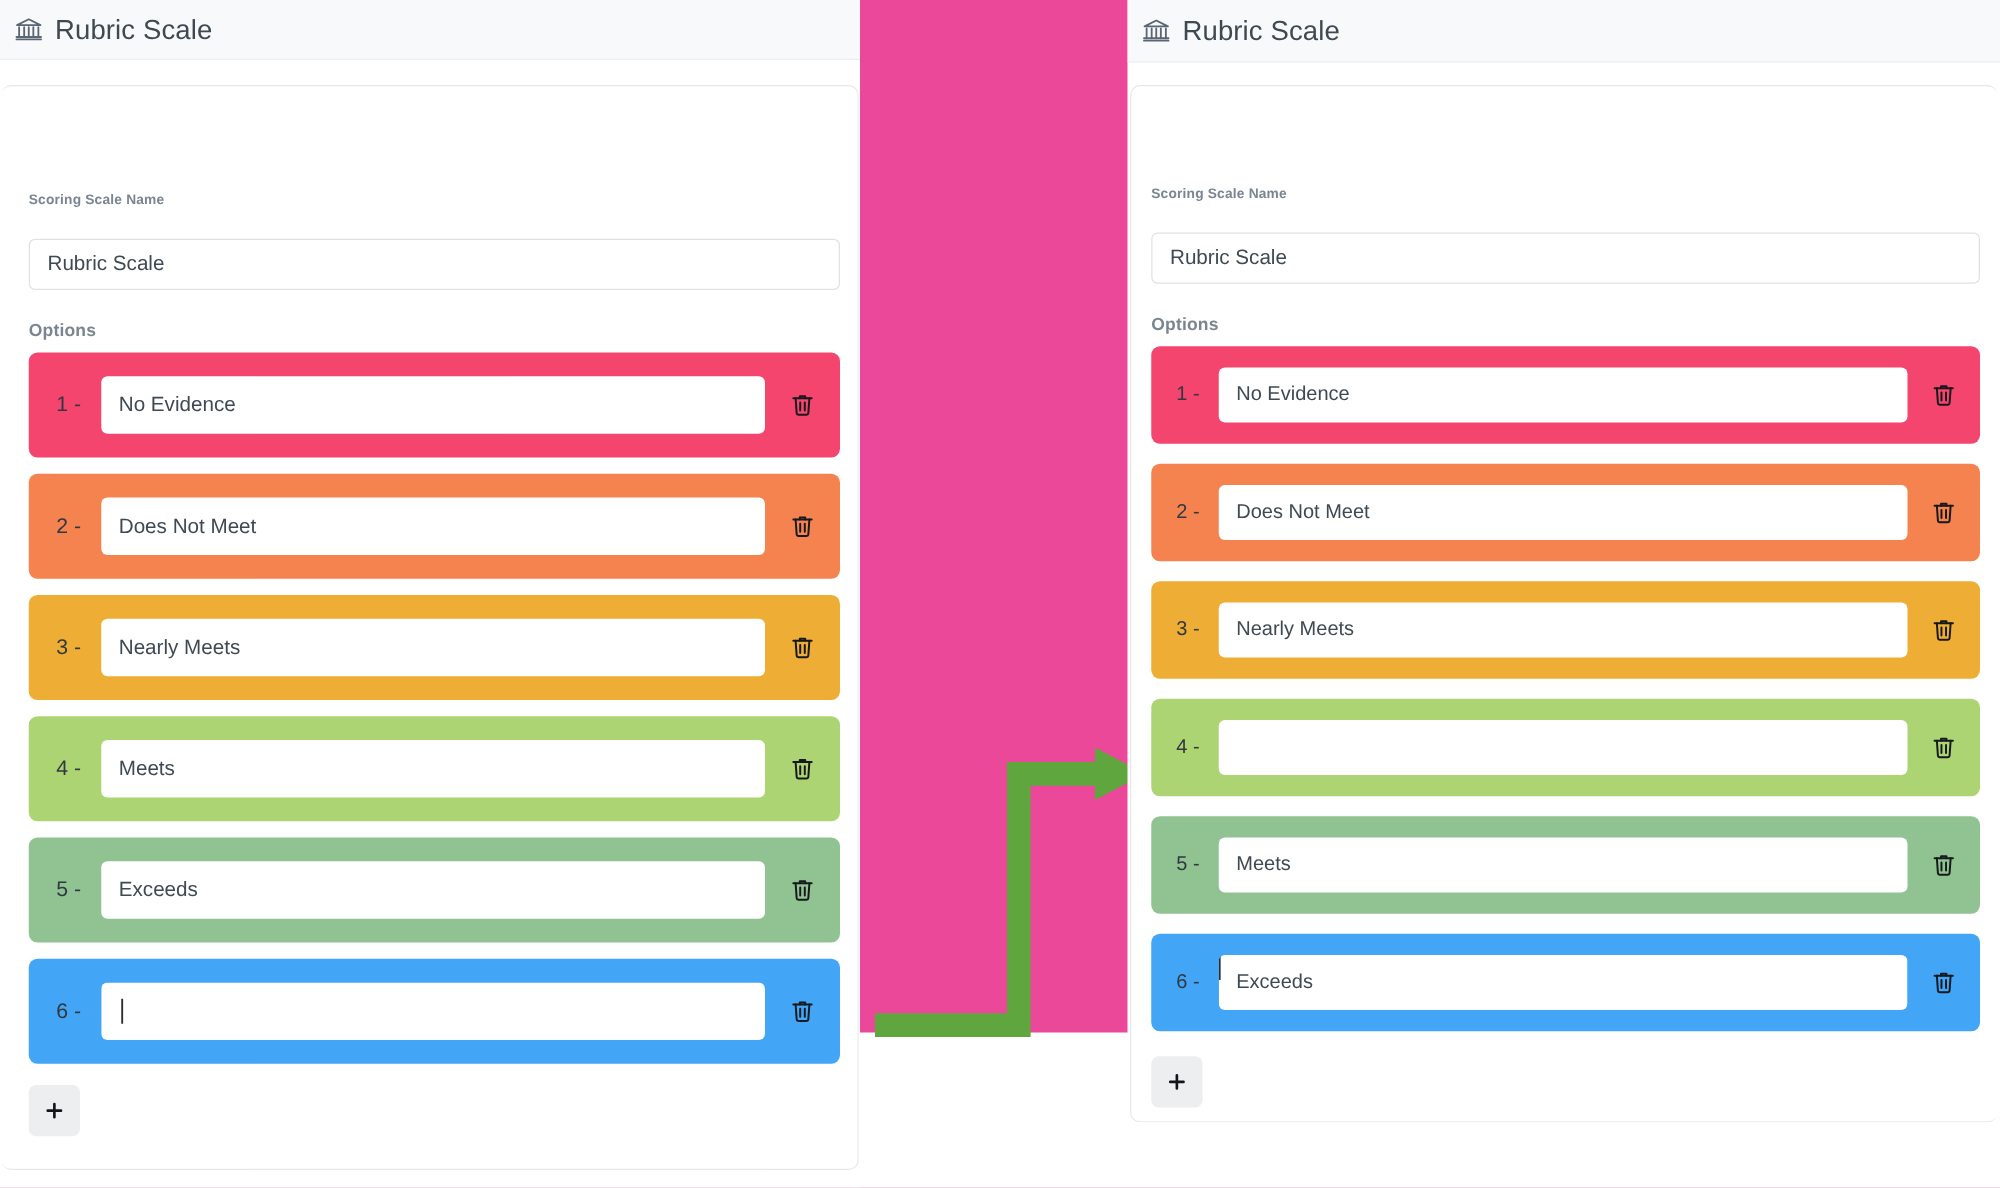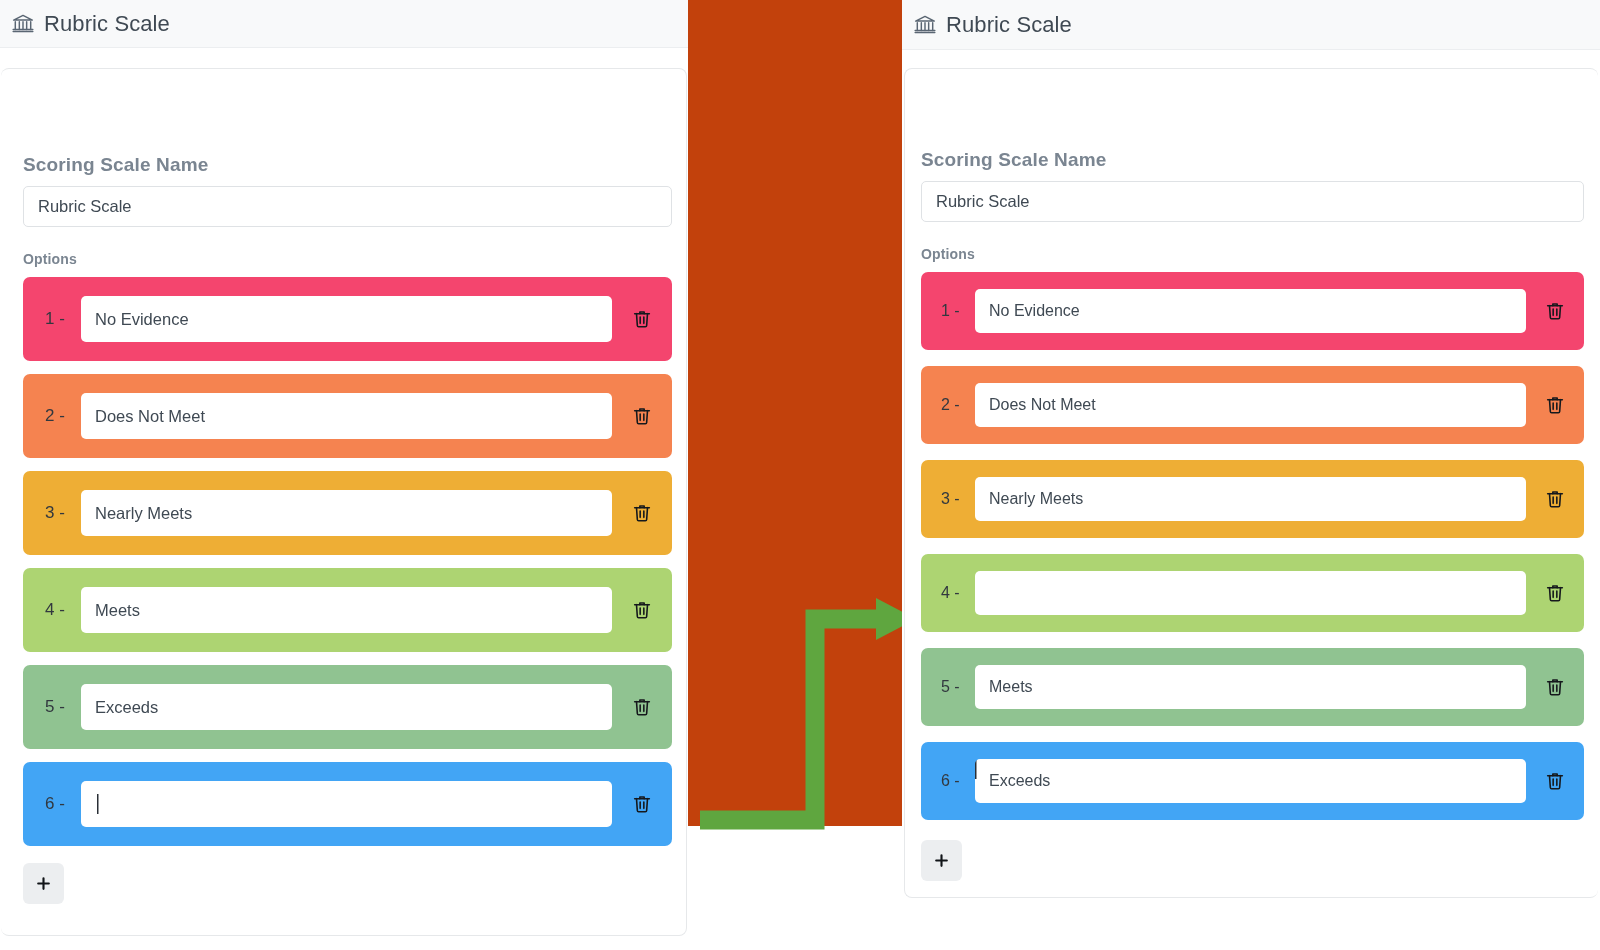--- a/index.html
+++ b/index.html
@@ -11,21 +11,21 @@
     overflow: hidden;
     background: #ffffff;
     font-family: "Liberation Sans", sans-serif;
     -webkit-font-smoothing: antialiased;
   }
 
   #stage {
     position: relative;
     width: 1600px;
     height: 826px;
-    background: #c2410c;
+    background: #ec4899;
   }
 
   
   .panel {
     position: absolute;
     background: #ffffff;
     overflow: hidden;
   }
 
   .panel-left  { left: 0px;   top: 0px;  width: 688px;  height: 950px; }
@@ -66,25 +66,25 @@
     border: 1px solid #e6e8ea;
     border-radius: 8px;
   }
   .panel-left .card  { left: 1px;  top: 68px; width: 686px; height: 868px; border-left: none; }
   .panel-right .card { left: 2px;  top: 68px; width: 694px; height: 830px; border-right: none; }
 
   .card-inner-left  { position: absolute; left: 22px;  top: 85px;  right: 14px; }
   .card-inner-right { position: absolute; left: 16px;  top: 80px;  right: 14px; }
 
   .field-label {
-    font-size: 19px;
+    font-size: 11px;
     font-weight: bold;
     color: #7a8591;
     letter-spacing: 0.15px;
-    margin-bottom: 10px;
+    margin-bottom: 25px;
   }
 
   .name-input {
     display: block;
     width: 100%;
     height: 41px;
     border: 1px solid #dfe2e5;
     border-radius: 5px;
     background: #ffffff;
     font-family: "Liberation Sans", sans-serif;

